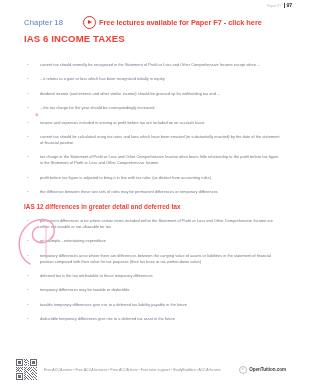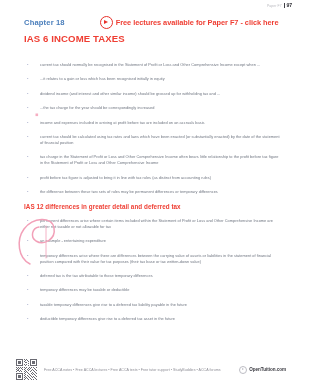--- a/index.html
+++ b/index.html
@@ -55,30 +55,30 @@
   .chapter-row {
     position: absolute;
     top: 16px;
     left: 24px;
     right: 14px;
     display: flex;
     align-items: center;
   }
   .chapter-label {
     font-size: 7.6px;
-    font-weight: bold;
+    font-weight: normal;
     color: #4a7ebb;
     letter-spacing: 0.15px;
     white-space: nowrap;
   }
   .lectures-banner {
     display: flex;
     align-items: center;
     gap: 3px;
-    margin-left: 35px;
+    margin-left: 20px;
     white-space: nowrap;
     cursor: pointer;
   }
   .play-badge {
     width: 11px;
     height: 11px;
     flex: 0 0 11px;
     border-radius: 50%;
     border: 1.3px solid #e8302a;
     position: relative;

